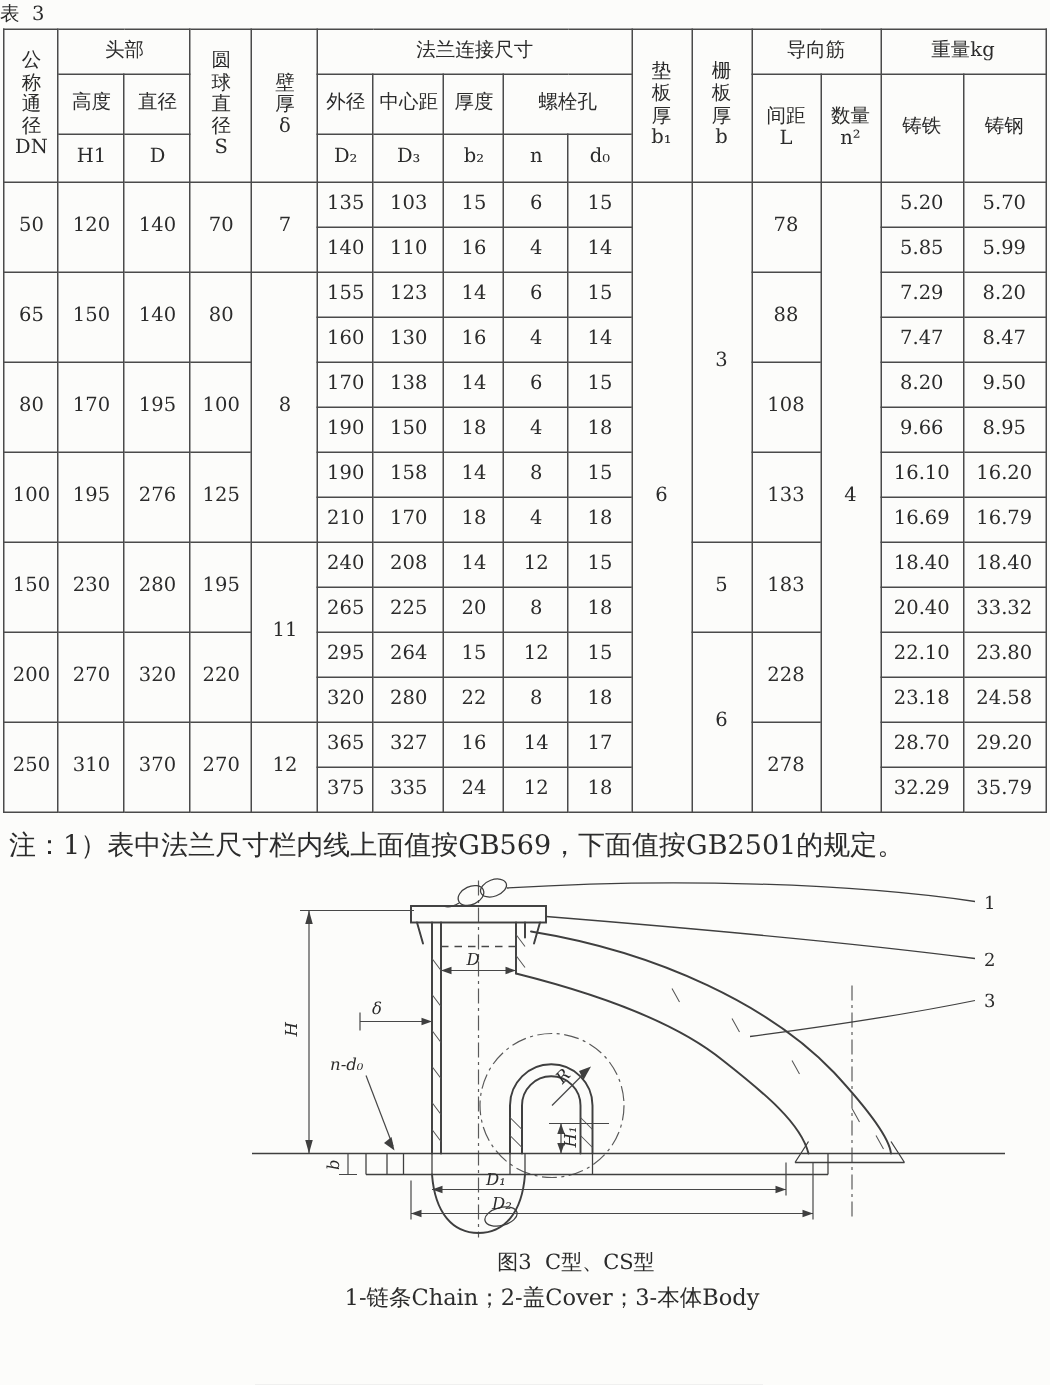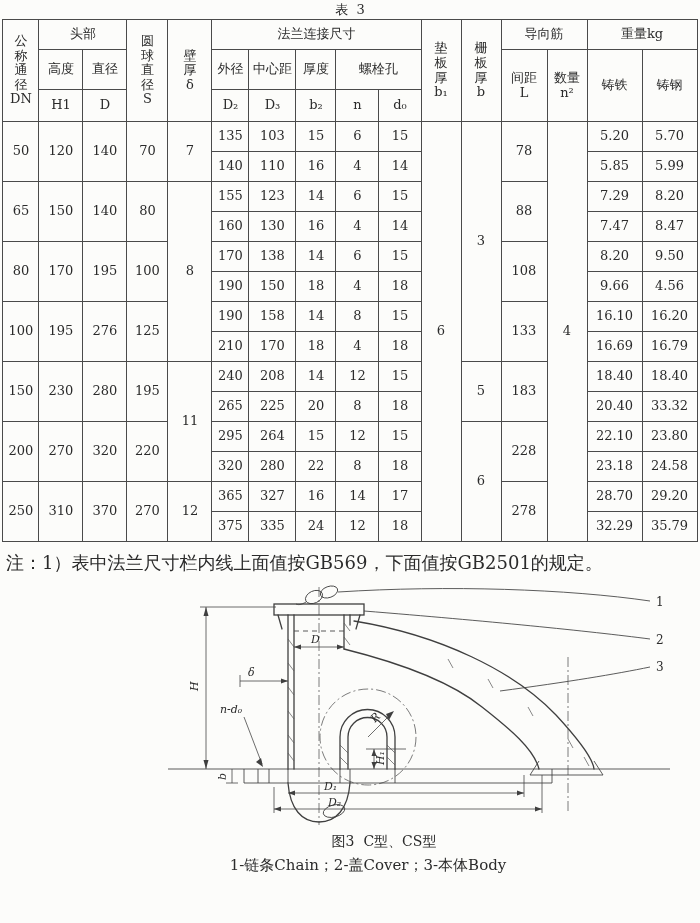--- a/index.html
+++ b/index.html
@@ -1,18 +1,18 @@
 <!DOCTYPE html>
 <html><head>
 <meta charset="utf-8">
 <style>
   html,body{margin:0;padding:0;background:#e8e8e6;}
   .page{position:relative;width:700px;height:923px;background:#fcfcfa;margin:0 auto;
         font-family:"DejaVu Serif","DejaVu Sans",serif;color:#2b2b2b;overflow:hidden;}
-  .table-title{ text-align:center;font-size:13px;line-height:14px;padding-top:3px;white-space:pre;}
+  .table-title{ font-size:13px;line-height:14px;padding-top:3px;white-space:pre;}
   table.spec{border-collapse:collapse;table-layout:fixed;width:692px;margin:2px auto 0 auto;}
   table.spec th,table.spec td{border:1px solid #4a4a4a;text-align:center;vertical-align:middle;
         font-weight:normal;font-size:13px;line-height:1.12;padding:0;color:#2b2b2b;}
   table.spec th{white-space:pre-line;}
   tr.hr0{height:30px;} tr.hr1{height:40px;} tr.hr2{height:32px;}
   table.spec tbody tr{height:30px;}
   .note{font-size:18px;margin:9px 0 0 6px;}
   .bullet-line{font-size:17px;margin:10px 0 0 6px;line-height:24px;}
   .bullet{font-size:13px;vertical-align:1px;margin-right:4px;}
   .figure{position:relative;margin-top:4px;}
@@ -174,21 +174,21 @@
           <td>8.20</td>
           <td>9.50</td>
         </tr>
         <tr>
           <td>190</td>
           <td>150</td>
           <td>18</td>
           <td>4</td>
           <td>18</td>
           <td>9.66</td>
-          <td>4.56</td>
+          <td>8.95</td>
         </tr>
         <tr>
           <td rowspan="2">100</td>
           <td rowspan="2">195</td>
           <td rowspan="2">276</td>
           <td rowspan="2">125</td>
           <td>190</td>
           <td>158</td>
           <td>14</td>
           <td>8</td>

